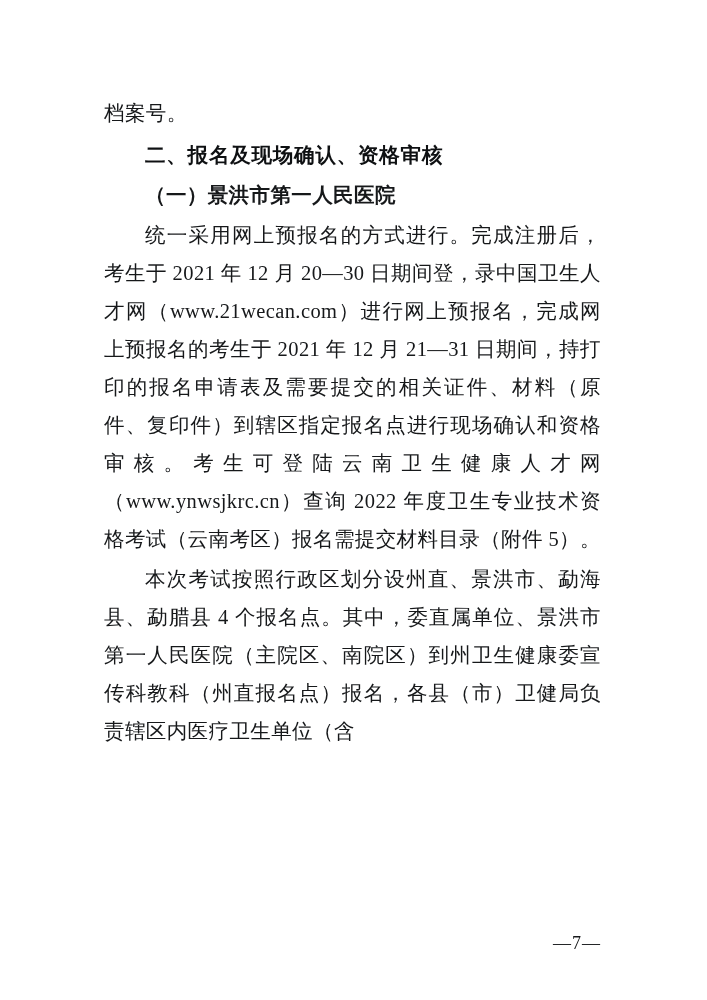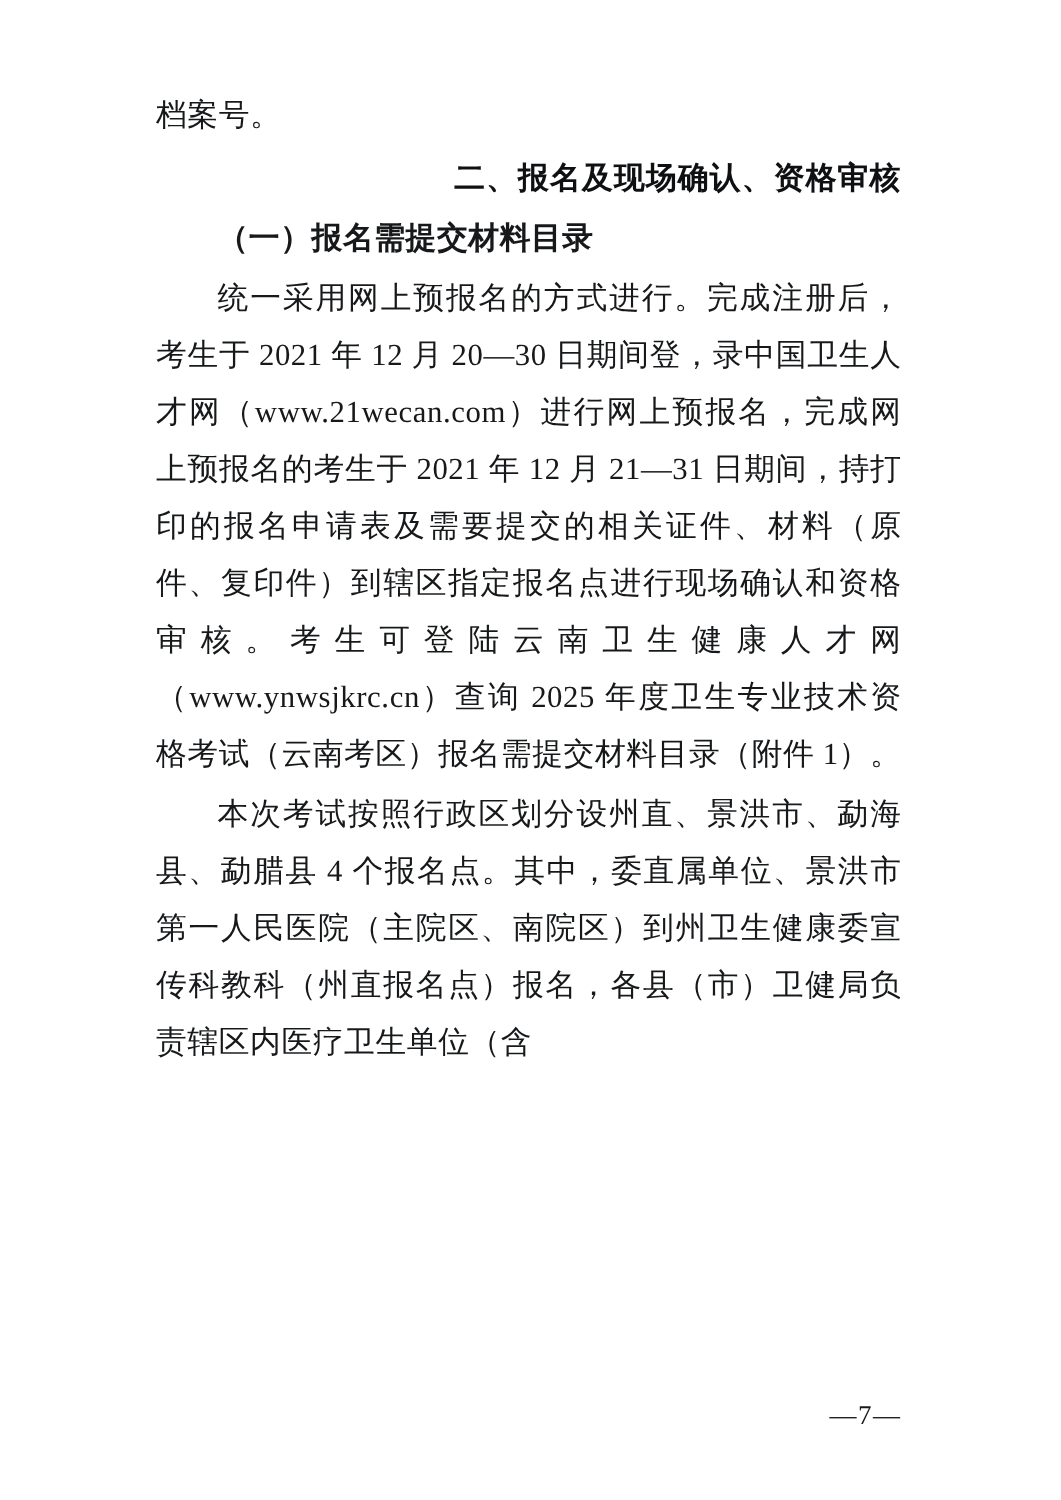--- a/index.html
+++ b/index.html
@@ -12,21 +12,21 @@
     background: #ffffff;
     font-family: "Liberation Serif", "DejaVu Serif", serif;
     color: #1a1a1a;
     overflow: hidden;
   }
   .page {
     position: relative;
     width: 687px;
     height: 1000px;
     box-sizing: border-box;
-    padding: 58px 86px 0 104px;
+    padding: 94px 86px 0 104px;
   }
   .doc-body {
     width: 100%;
   }
   p.para {
     margin: 0 0 2px 0;
     font-size: 20.5px;
     line-height: 38px;
     text-align: justify;
     text-justify: inter-ideograph;
@@ -38,21 +38,20 @@
   }
   p.heading {
     margin: 4px 0 2px 0;
     font-size: 20.5px;
     line-height: 38px;
     font-weight: bold;
     text-indent: 2em;
     letter-spacing: 0.8px;
     color: #0e1012;
     font-family: "Liberation Sans", "DejaVu Sans", sans-serif;
-    text-align: right;
   }
   p.subheading {
     margin: 0 0 2px 0;
     font-size: 20.5px;
     line-height: 38px;
     text-indent: 2em;
     letter-spacing: 0.4px;
     font-weight: bold;
     color: #16181a;
   }
@@ -65,18 +64,18 @@
     color: #16181a;
   }
 </style>
 </head>
 <body>
 
 <div class="page">
   <div class="doc-body">
     <p class="para">档案号。</p>
     <p class="heading">二、报名及现场确认、资格审核</p>
-    <p class="subheading">（一）报名需提交材料目录</p>
-    <p class="para indent2">统一采用网上预报名的方式进行。完成注册后，考生于 2021 年 12 月 20—30 日期间登，录中国卫生人才网（www.21wecan.com）进行网上预报名，完成网上预报名的考生于 2021 年 12 月 21—31 日期间，持打印的报名申请表及需要提交的相关证件、材料（原件、复印件）到辖区指定报名点进行现场确认和资格审核。考生可登陆云南卫生健康人才网（www.ynwsjkrc.cn）查询 2025 年度卫生专业技术资格考试（云南考区）报名需提交材料目录（附件 1）。</p>
+    <p class="subheading">（一）景洪市第一人民医院</p>
+    <p class="para indent2">统一采用网上预报名的方式进行。完成注册后，考生于 2021 年 12 月 20—30 日期间登，录中国卫生人才网（www.21wecan.com）进行网上预报名，完成网上预报名的考生于 2021 年 12 月 21—31 日期间，持打印的报名申请表及需要提交的相关证件、材料（原件、复印件）到辖区指定报名点进行现场确认和资格审核。考生可登陆云南卫生健康人才网（www.ynwsjkrc.cn）查询 2022 年度卫生专业技术资格考试（云南考区）报名需提交材料目录（附件 5）。</p>
     <p class="para indent2">本次考试按照行政区划分设州直、景洪市、勐海县、勐腊县 4 个报名点。其中，委直属单位、景洪市第一人民医院（主院区、南院区）到州卫生健康委宣传科教科（州直报名点）报名，各县（市）卫健局负责辖区内医疗卫生单位（含</p>
   </div>
   <div class="page-number">—7—</div>
 </div>
 
 </body></html>

